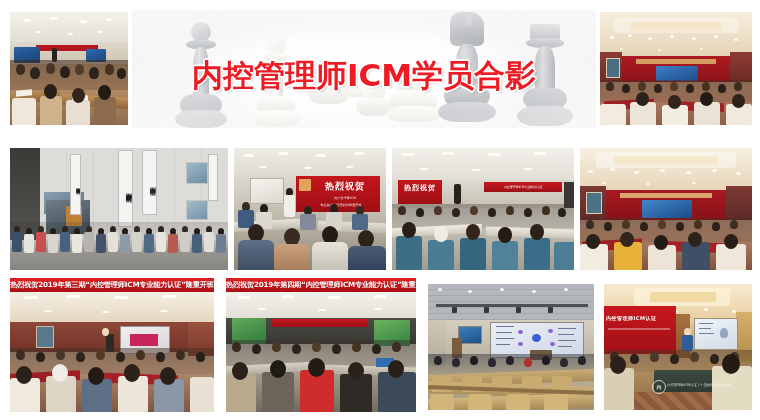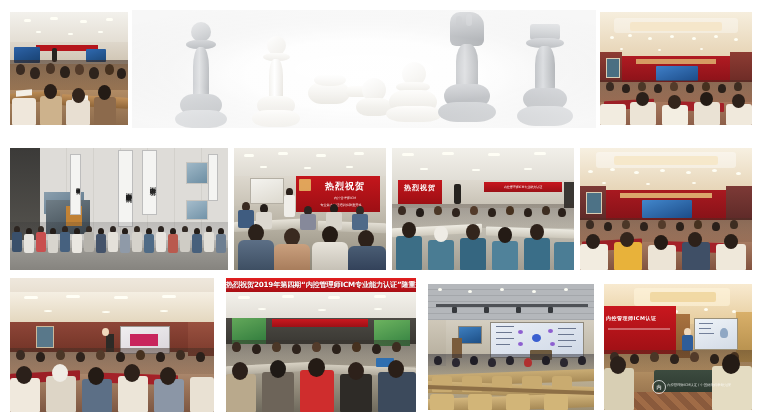--- a/index.html
+++ b/index.html
@@ -186,20 +186,21 @@
     <div class="cp" style="left:384px;top:14px;width:58px;height:104px;">
       <div class="stem" style="left:14px;top:0;width:30px;height:16px;border-radius:3px;background:linear-gradient(180deg,#c6c9cd,#9ea2a7);"></div>
       <div class="collar" style="left:10px;top:14px;width:38px;height:10px;background:linear-gradient(180deg,#bfc2c7,#9a9ea3);"></div>
       <div class="stem" style="left:19px;top:22px;width:20px;height:46px;background:linear-gradient(90deg,#a7abb0,#cdd0d4 40%,#93979c);"></div>
       <div class="base" style="left:7px;top:64px;width:44px;height:22px;background:linear-gradient(180deg,#bdc0c5,#989ca1);"></div>
       <div class="base" style="left:1px;top:82px;width:56px;height:20px;background:linear-gradient(180deg,#c5c8cc,#a1a5aa);"></div>
     </div>
 
     <div class="ph-fill" style="background:radial-gradient(ellipse 72% 58% at 50% 50%, rgba(255,255,255,.62) 0%, rgba(255,255,255,.30) 55%, rgba(255,255,255,.62) 100%);"></div>
 
+    <div id="banner-title">内控管理师ICM学员合影</div>
   </div>
 
   <div class="photo" id="p-r1-right" style="left:600px;top:12px;width:152px;height:113px;">
     <div class="ph-fill" style="background:linear-gradient(180deg,#efe6d6 0%,#e4d6bd 26%,#c9a888 52%,#a8795e 78%,#8d5f49 100%);"></div>
 
     <div class="ceil" style="height:46px;background:linear-gradient(180deg,#f6eedd,#e6d3b4);"></div>
     <div class="bar" style="left:14px;top:6px;width:124px;height:15px;background:rgba(255,255,255,.35);border-radius:3px;"></div>
     <div class="bar" style="left:30px;top:10px;width:92px;height:9px;background:rgba(245,228,196,.8);border-radius:2px;"></div>
     <div class="dot" style="left:10px;top:24px;width:4px;height:3px;"></div>
     <div class="dot" style="left:28px;top:22px;width:4px;height:3px;"></div>
@@ -455,20 +456,21 @@
     <div class="chairback" style="left:68px;top:97px;width:28px;height:25px;background:#ece4d6;"></div>
     <div class="head" style="left:74px;top:87px;width:14px;height:15px;background:#241b15;border-radius:50%;"></div>
     <div class="chairback" style="left:102px;top:94px;width:28px;height:28px;background:#3f4f66;"></div>
     <div class="head" style="left:108px;top:84px;width:14px;height:15px;background:#2d211a;border-radius:50%;"></div>
     <div class="chairback" style="left:136px;top:96px;width:30px;height:26px;background:#efe8da;"></div>
     <div class="head" style="left:144px;top:86px;width:14px;height:15px;background:#2a1f18;border-radius:50%;"></div>
   </div>
 
   <div class="photo" id="p-r3-1" style="left:10px;top:278px;width:204px;height:134px;">
     <div class="ph-fill" style="background:linear-gradient(180deg,#efe8dd 0%,#ded3c0 28%,#c0a287 56%,#9b7459 82%,#7d5742 100%);"></div>
+    <div class="redstrip">热烈祝贺2019年第三期“内控管理师ICM专业能力认证”隆重开班</div>
 
     <div class="ceil" style="top:14px;height:32px;background:linear-gradient(180deg,#f5efe3,#e3d6bd);"></div>
     <div class="dot" style="left:14px;top:18px;width:14px;height:3px;border-radius:2px;"></div>
     <div class="dot" style="left:56px;top:17px;width:14px;height:3px;border-radius:2px;"></div>
     <div class="dot" style="left:104px;top:18px;width:14px;height:3px;border-radius:2px;"></div>
     <div class="dot" style="left:152px;top:17px;width:14px;height:3px;border-radius:2px;"></div>
     <div class="dot" style="left:34px;top:32px;width:8px;height:2px;"></div>
     <div class="dot" style="left:92px;top:33px;width:8px;height:2px;"></div>
     <div class="dot" style="left:150px;top:32px;width:8px;height:2px;"></div>
 

